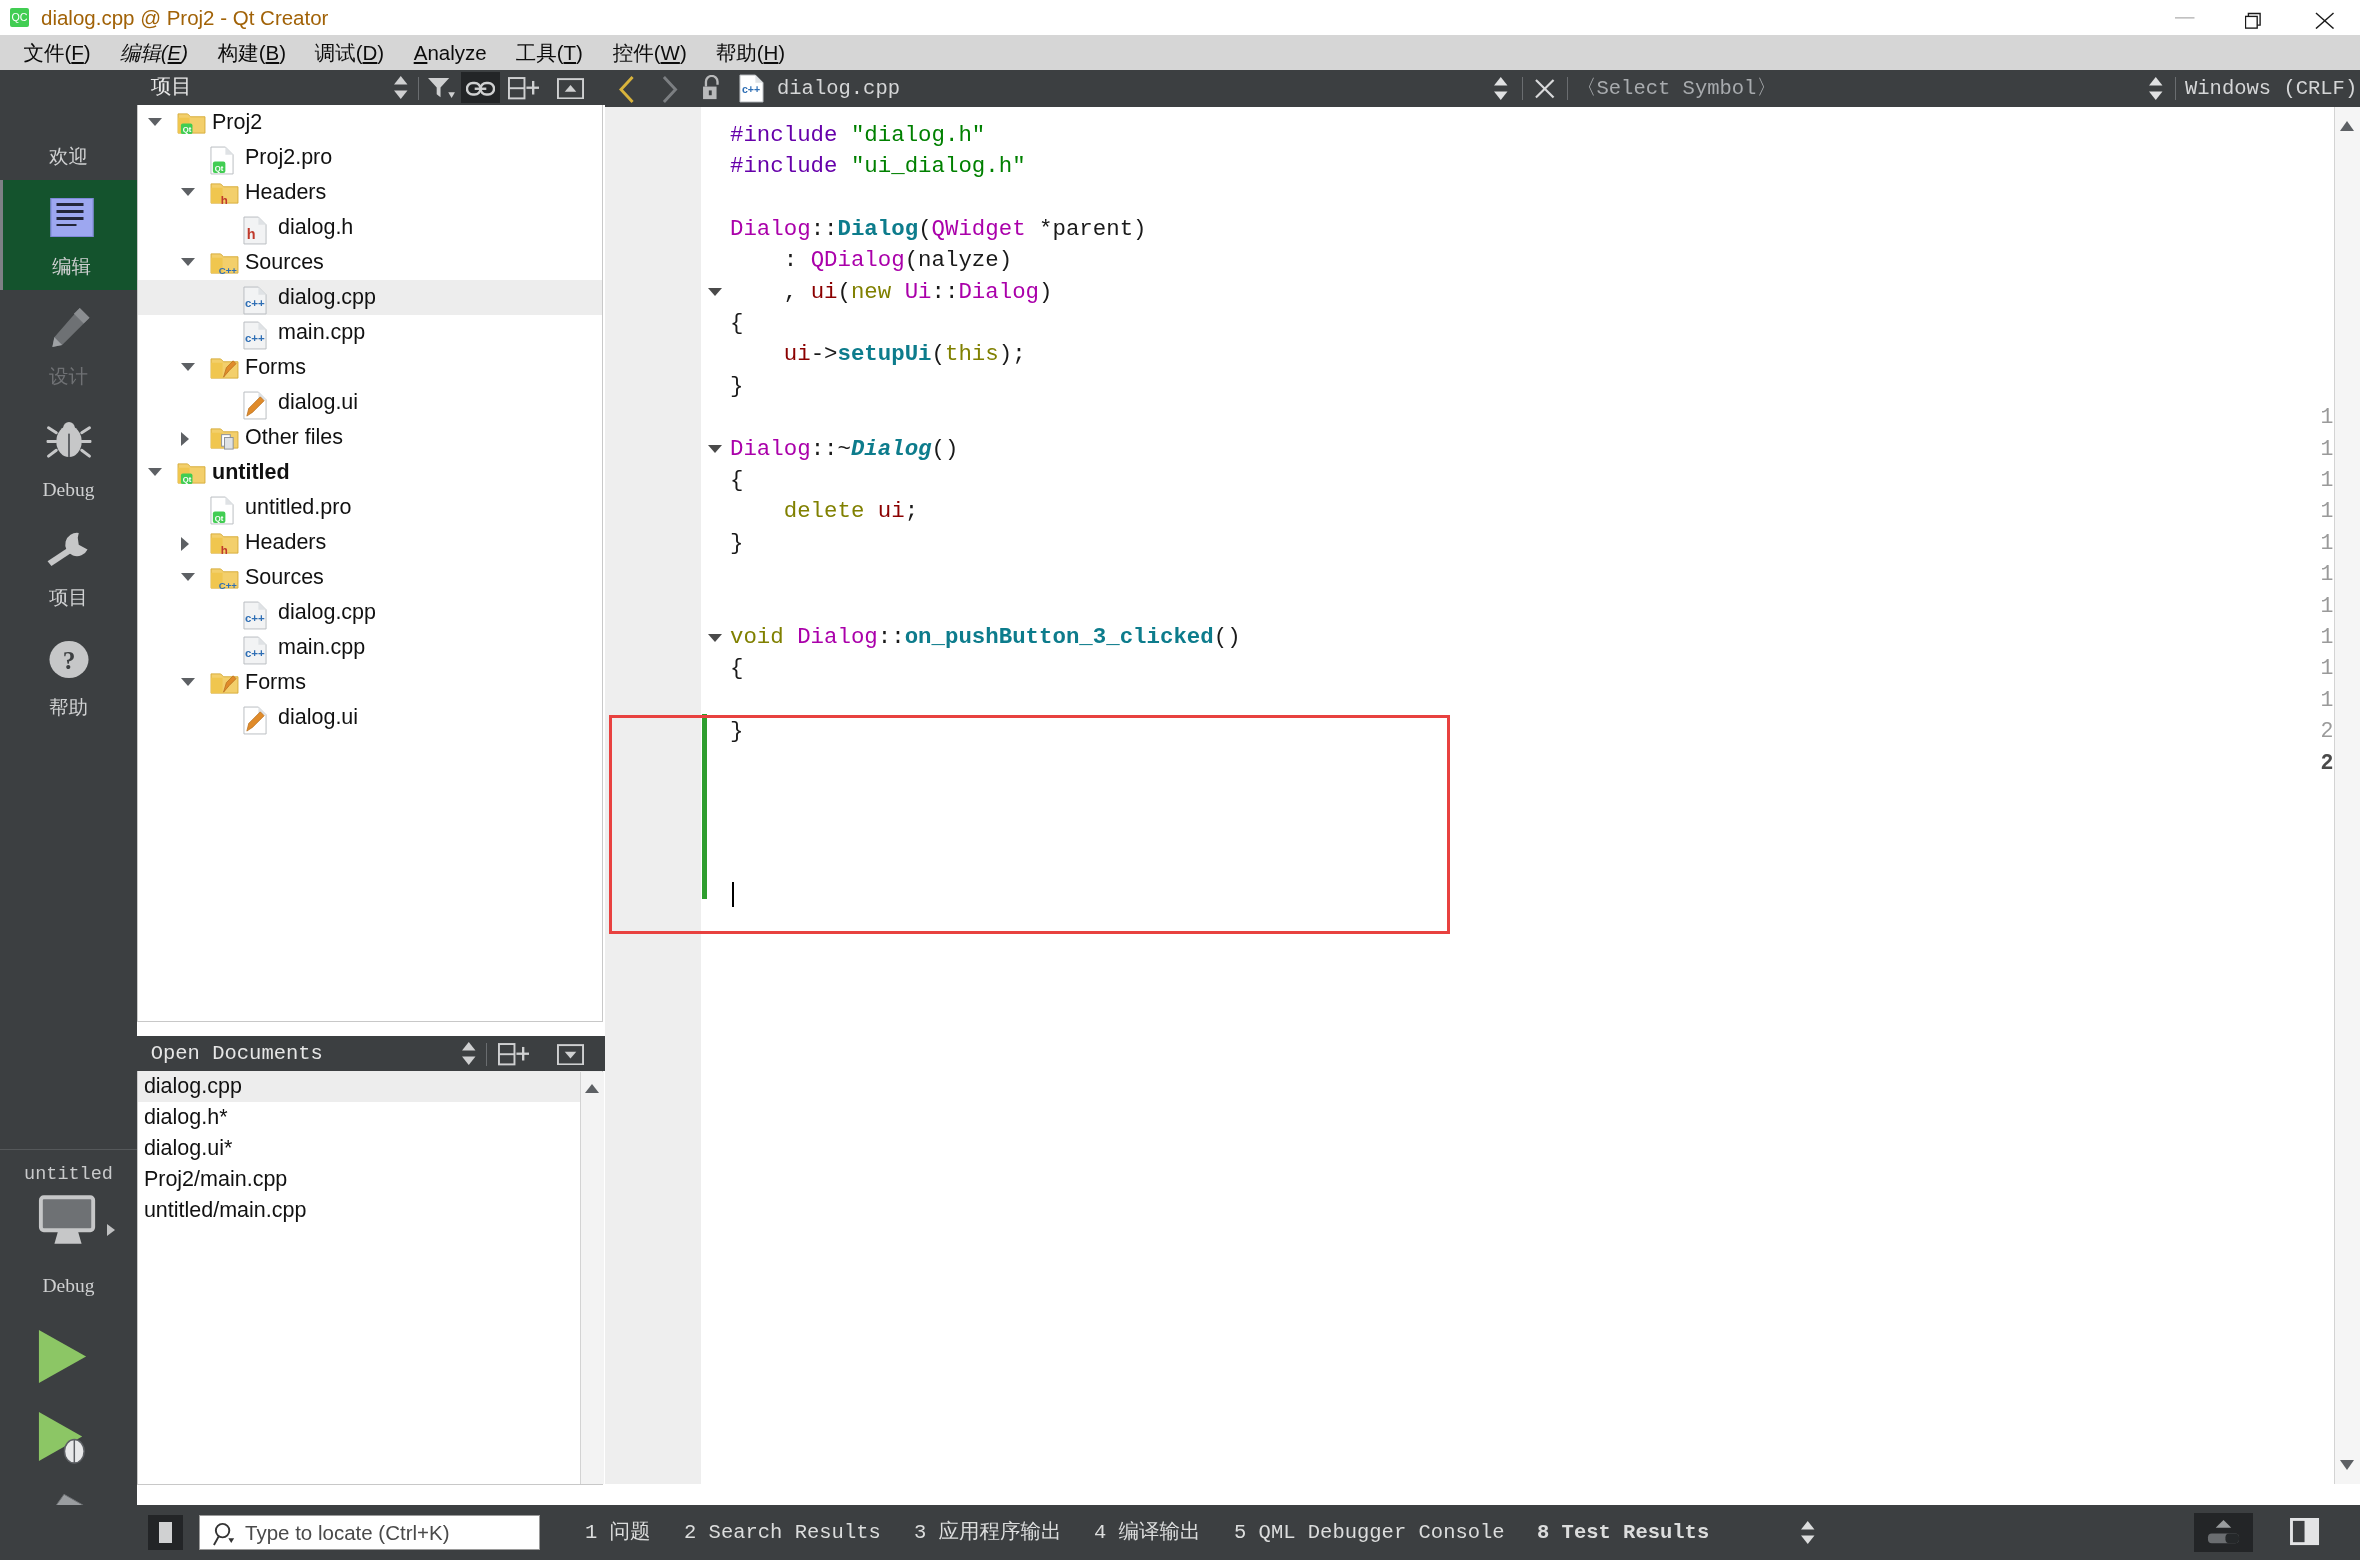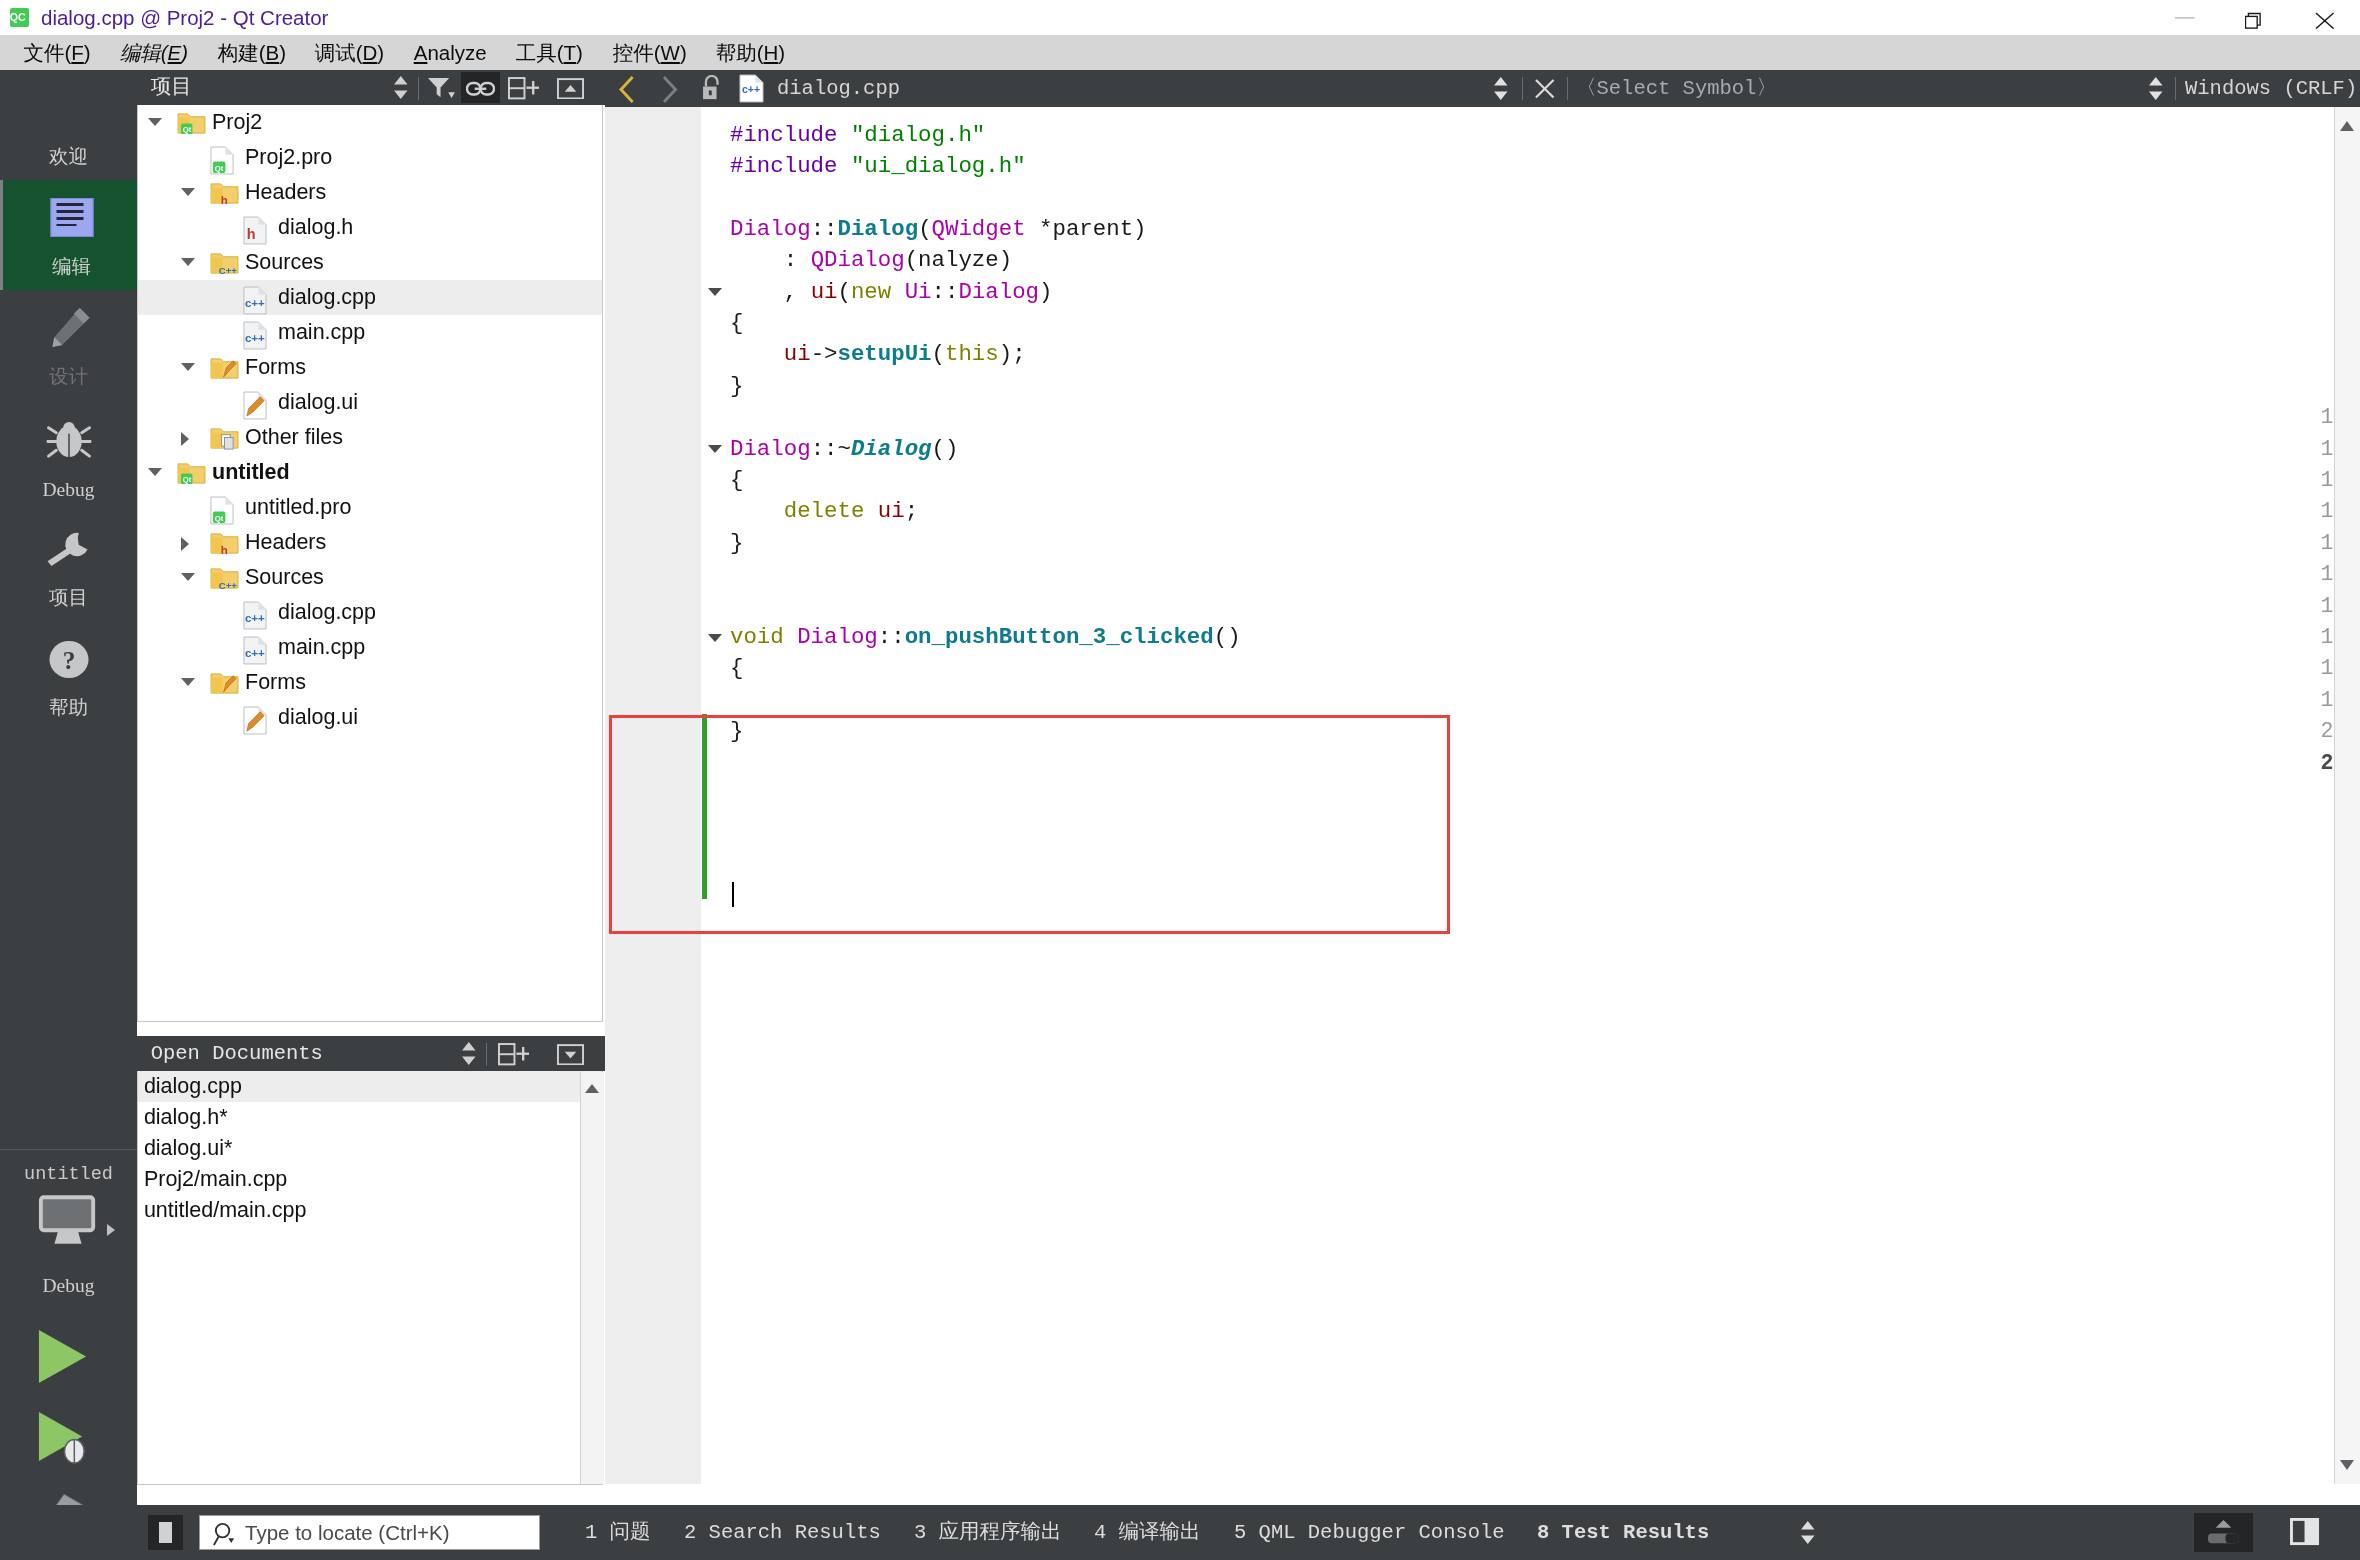--- a/index.html
+++ b/index.html
@@ -7,22 +7,22 @@
     width:2360px;height:1560px;overflow:hidden;
     background:#ffffff;
     font-family:"Liberation Sans", sans-serif;
     -webkit-font-smoothing:antialiased;
   }
   .app{position:relative;width:2360px;height:1560px;}
 
   
   .titlebar{position:absolute;left:0;top:0;width:2360px;height:35px;background:#ffffff;}
   .tb-icon{position:absolute;left:9.8px;top:7.8px;width:19.5px;height:19.5px;background:#41cd52;border-radius:2px;}
-  .tb-icon span{display:block;color:#ffffff;font-size:10.7px;line-height:19.5px;text-align:left;font-weight:bold;font-family:"Liberation Sans",sans-serif;}
-  .tb-title{position:absolute;left:41px;top:5.9px;font-size:20.5px;color:#4c1d95;line-height:23.4px;white-space:nowrap;}
+  .tb-icon span{display:block;color:#ffffff;font-size:10.7px;line-height:19.5px;text-align:center;font-weight:normal;font-family:"Liberation Sans",sans-serif;}
+  .tb-title{position:absolute;left:41px;top:5.9px;font-size:20.5px;color:#a16207;line-height:23.4px;white-space:nowrap;}
   .wbtn{position:absolute;top:0;width:70px;height:35px;cursor:default;}
   .wbtn svg{position:absolute;left:25px;top:11.7px;}
   #w-min{right:140px;}
   #w-max{right:70px;}
   #w-close{right:0px;}
 
   
   .menubar{position:absolute;left:0;top:35px;width:2360px;height:35px;background:#d6d6d6;text-align:right;}
   .menu-item{position:absolute;top:0;height:35px;line-height:35px;font-size:20.5px;color:#0c0c0c;padding:0 13.7px;white-space:nowrap;}
   .menu-item u{text-decoration:underline;}

